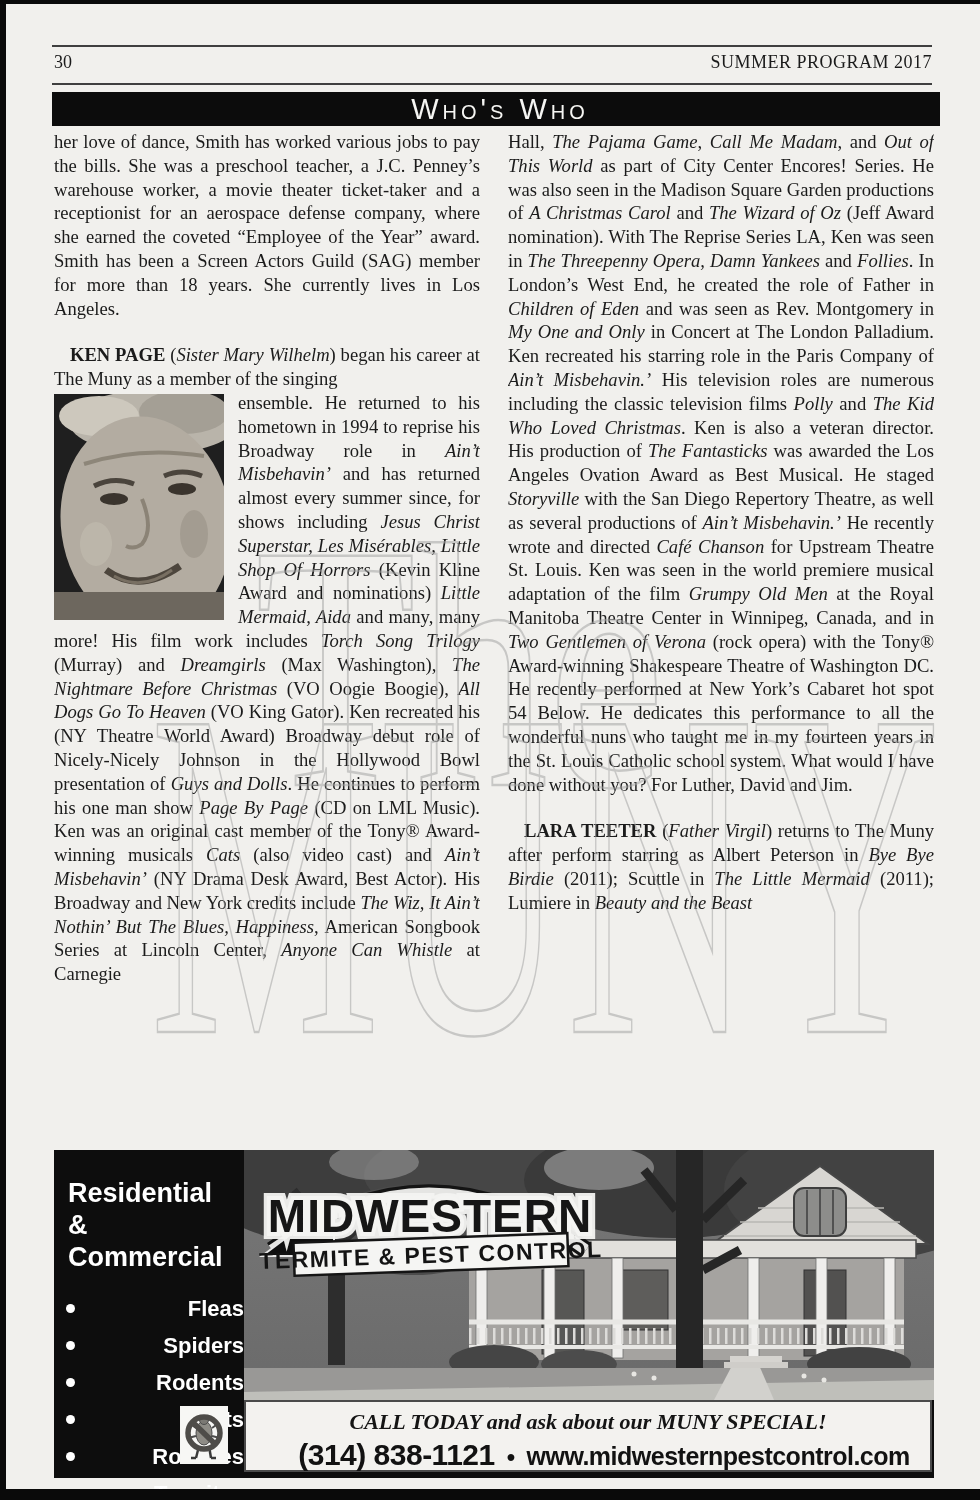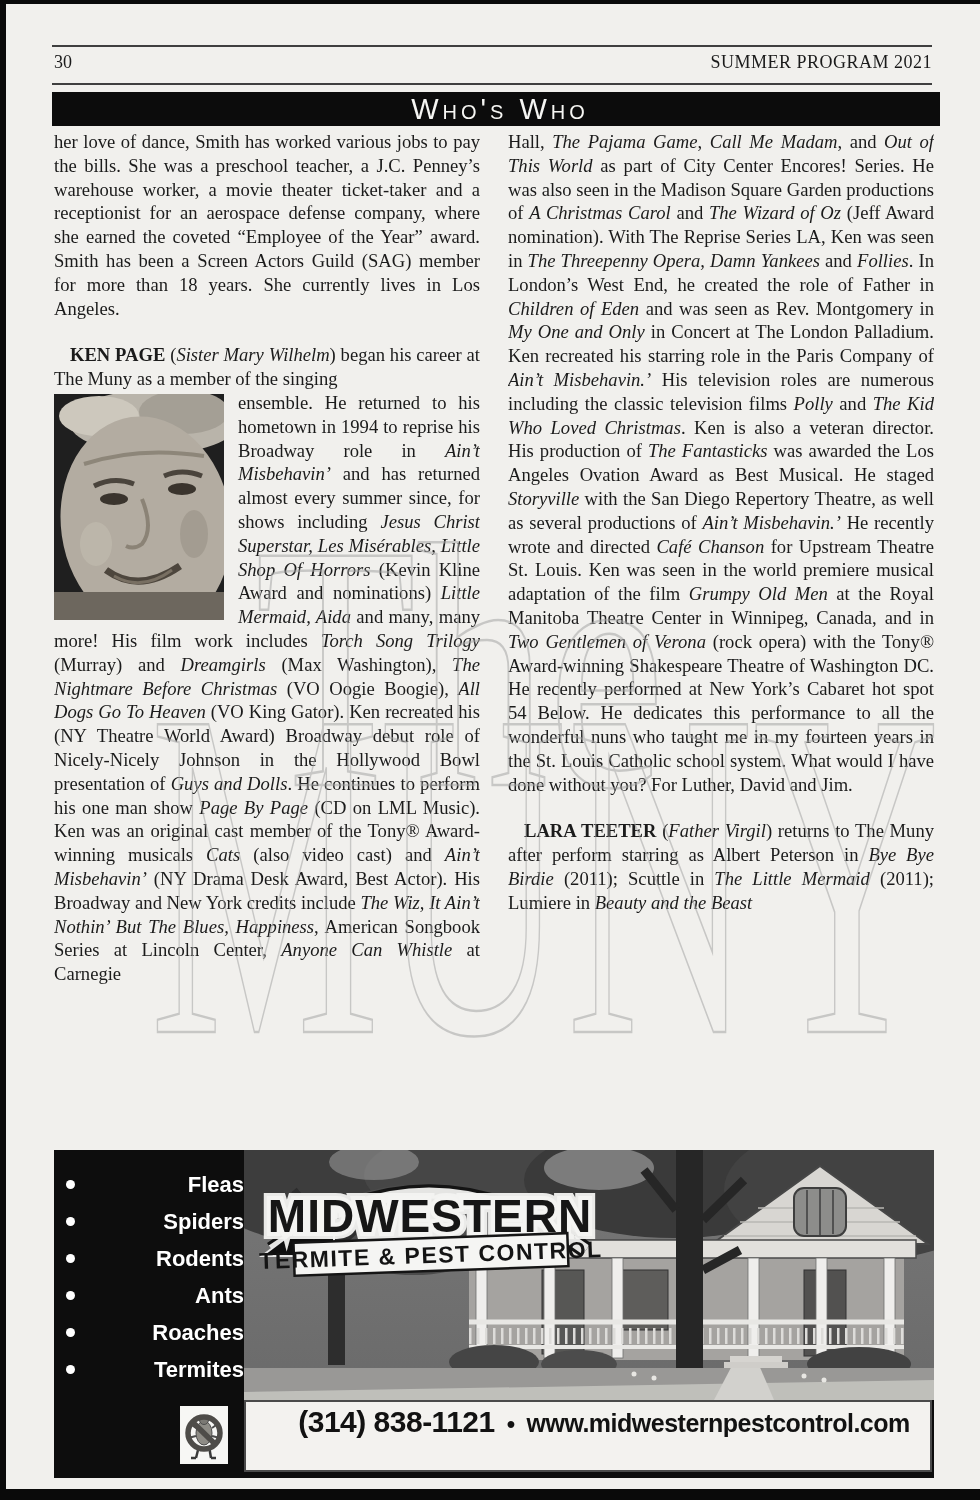--- a/index.html
+++ b/index.html
@@ -62,21 +62,21 @@
   #ad-phone-line .dot{font-size:24px;padding:0 8px;}
   #ad-phone-line .site{font-size:25px;}
 </style>
 </head>
 <body>
 
 <div id="page">
 
   <div class="rule r1"></div>
   <div id="page-num">30</div>
-  <div id="header-right">SUMMER PROGRAM 2021</div>
+  <div id="header-right">SUMMER PROGRAM 2017</div>
   <div class="rule r2"></div>
 
   <div id="banner">
     <span>Who's Who</span>
   </div>
 
   <div class="col" id="col-left">
     <p><span>her love of dance, Smith has worked various jobs to pay the bills. She was a preschool teacher, a J.C. Penney’s warehouse worker, a movie theater ticket-taker and a receptionist for an aerospace defense company, where she earned the coveted “Employee of the Year” award. Smith has been a Screen Actors Guild (SAG) member for more than 18 years. She currently lives in Los Angeles.</span></p>
     <div class="gap"></div>
     <p><b>KEN PAGE</b><span> (</span><i>Sister Mary Wilhelm</i><span>) began his career at The Muny as a member of the singing</span></p>
@@ -111,20 +111,21 @@
     <p><b>LARA TEETER</b><span> (</span><i>Father Virgil</i><span>) returns to The Muny after perform starring as Albert Peterson in </span><i>Bye Bye Birdie</i><span> (2011); Scuttle in </span><i>The Little Mermaid</i><span> (2011); Lumiere in </span><i>Beauty and the Beast</i></p>
   </div>
 
   <svg id="watermark" width="980" height="1500">
     <text x="255" y="785" font-family="Liberation Serif, serif" font-size="350" fill="none" stroke="#a6a6a6" stroke-width="2.5" textLength="410" lengthAdjust="spacingAndGlyphs" id="wm1">The</text>
     <text x="150" y="1032" font-family="Liberation Serif, serif" font-size="470" fill="none" stroke="#a6a6a6" stroke-width="2.5" textLength="790" lengthAdjust="spacingAndGlyphs" id="wm2">MUNY</text>
   </svg>
 
   <div id="ad">
     <div id="ad-left">
+      <div id="ad-heading">Residential &amp; Commercial</div>
       <ul id="ad-services">
           <li>Fleas</li>
           <li>Spiders</li>
           <li>Rodents</li>
           <li>Ants</li>
           <li>Roaches</li>
           <li>Termites</li>
         </ul>
       <div id="no-pest">
         <svg width="46" height="54" viewBox="0 0 46 54">
@@ -211,20 +212,21 @@
         <text x="176" y="74" text-anchor="middle" font-family="Liberation Sans, sans-serif" font-size="46" font-weight="bold" letter-spacing="1" fill="#161616" stroke="#f4f4f2" stroke-width="14" opacity=".95">MIDWESTERN</text>
         <text id="logo-name" x="176" y="74" text-anchor="middle" font-family="Liberation Sans, sans-serif" font-size="46" font-weight="bold" letter-spacing="1" fill="#161616" stroke="#f4f4f2" stroke-width="8" paint-order="stroke">MIDWESTERN</text>
         <g transform="rotate(-2 175 98)">
           <rect x="40" y="80" width="274" height="33" fill="#f5f5f3" stroke="#151515" stroke-width="2.5"></rect>
           <text id="logo-tag" x="177" y="105" text-anchor="middle" font-family="Liberation Sans, sans-serif" font-size="23" font-weight="bold" letter-spacing="1.5" fill="#141414">TERMITE &amp; PEST CONTROL</text>
         </g>
       </svg>
     </div>
 
     <div id="ad-strip">
+      <div id="ad-call">CALL TODAY and ask about our MUNY SPECIAL!</div>
       <div id="ad-phone-line">
         <span class="phone">(314) 838-1121</span>
         <span class="dot">•</span>
         <span class="site">www.midwesternpestcontrol.com</span>
       </div>
     </div>
   </div>
 
   <div class="edge top"></div>
   <div class="edge left"></div>

